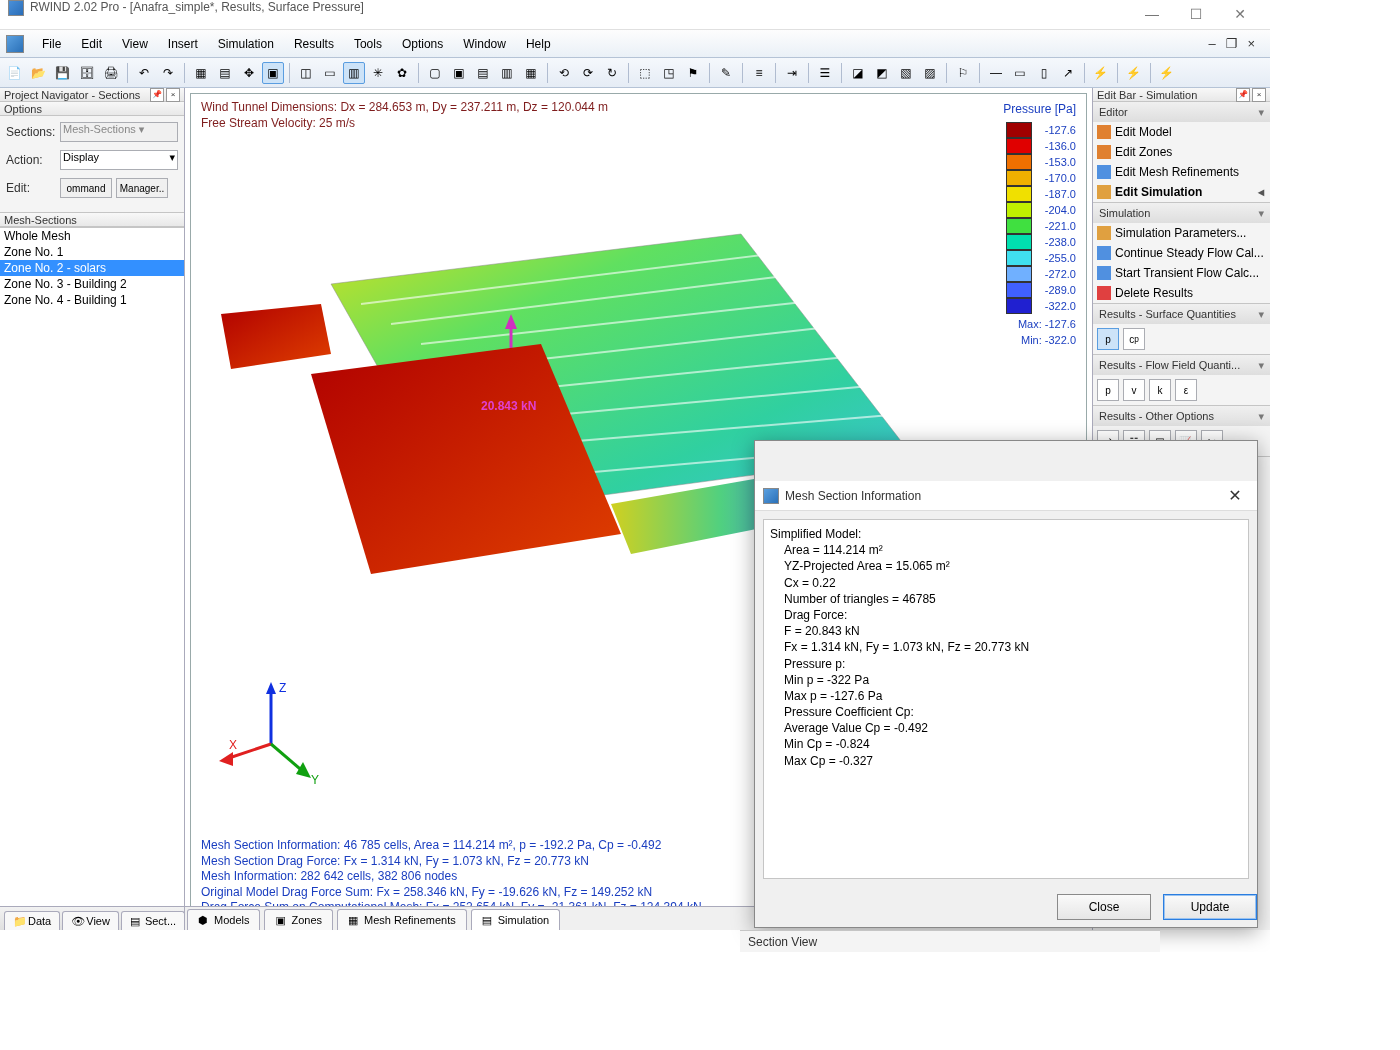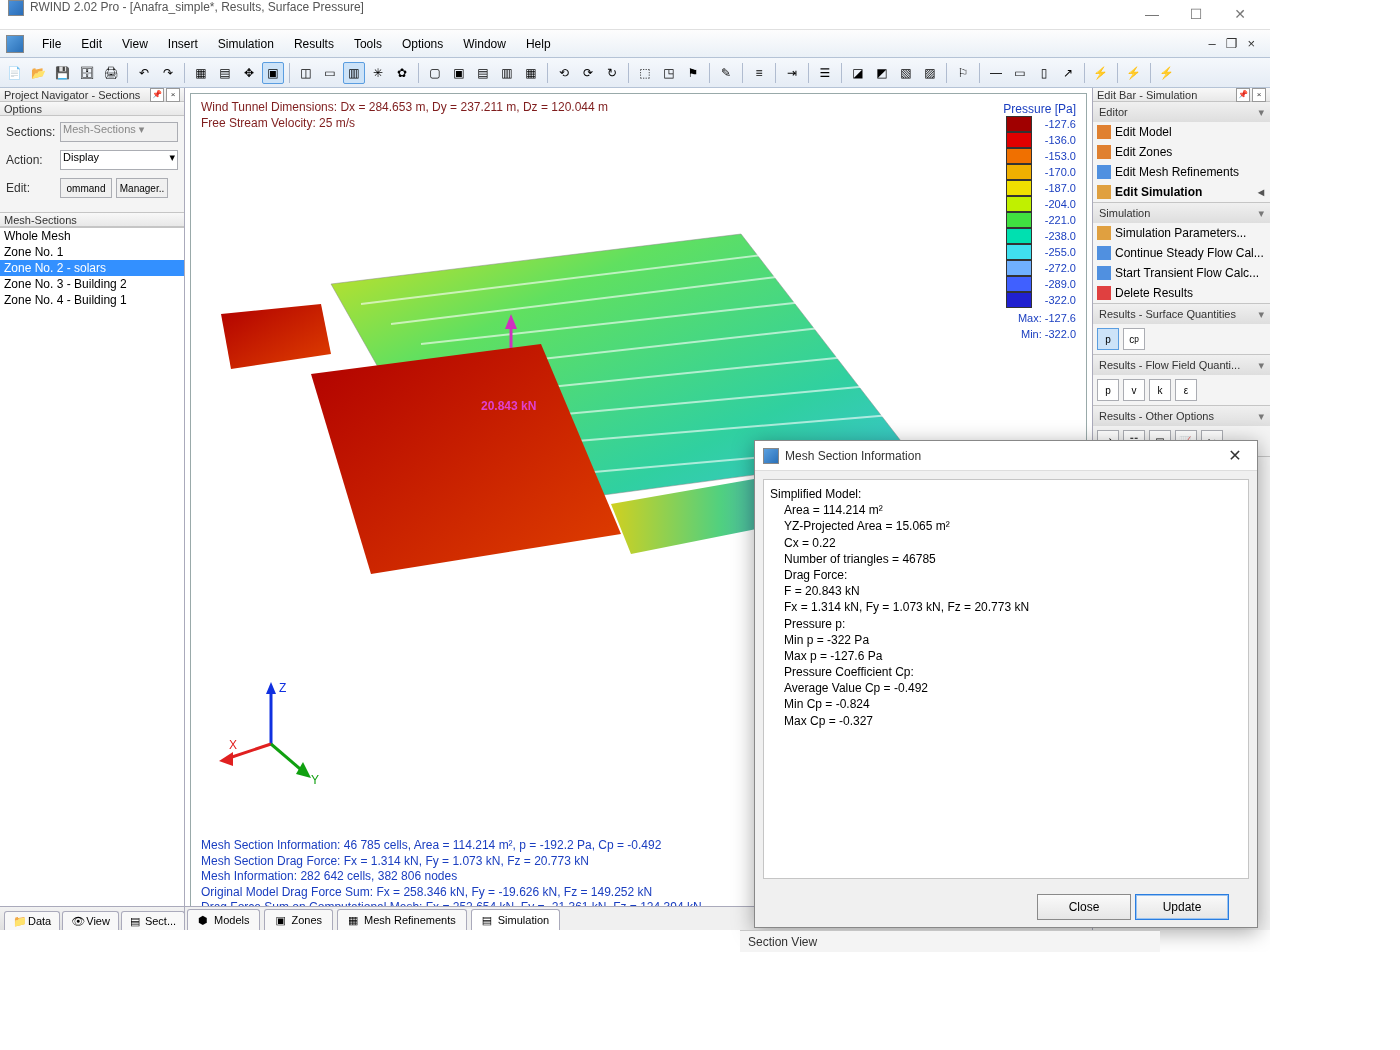--- a/index.html
+++ b/index.html
@@ -29,21 +29,21 @@
 .list { flex:1; background:#fff; border-top:1px solid #c5c5c5; overflow:auto;}
 .list-item { padding:1px 4px; font-size:12px; color:#000;}
 .list-item.sel { background:#3390ff; color:#fff; }
 .bottom-tabs { height:24px; background:linear-gradient(#f2f2f2,#e0e0e0); border-top:1px solid #aab; display:flex; align-items:flex-end; padding:0 4px;}
 .btab { padding:3px 8px; border:1px solid #aab; border-bottom:none; background:#f8f8f8; margin-right:2px; border-radius:3px 3px 0 0; font-size:11px; display:flex; align-items:center; gap:3px;}
 .btab span.ic { width:12px; height:12px; background:#d0a040; display:inline-block;}
 .center { flex:1; position:relative; background:#fff; }
 .viewport-info { position:absolute; top:6px; left:10px; color:#7f1d1d; font-size:12px; line-height:1.3;}
 .viewport { position:absolute; top:5px; left:5px; right:5px; bottom:5px; border:1px solid #9aa; background:#fff; overflow:hidden;}
 .legend { position:absolute; top:8px; right:10px; text-align:right;}
-.legend .lg-title { color:#1a3ec0; margin-bottom:0;}
+.legend .lg-title { color:#1a3ec0; margin-bottom:6px;}
 .legend .lg-row { display:flex; align-items:center; justify-content:flex-end; height:16px;}
 .legend .sw { width:26px; height:16px; border:1px solid #333;}
 .legend .lv { width:44px; text-align:right; color:#1a3ec0; font-size:11px; padding-left:6px;}
 .legend .mm { color:#1a3ec0; font-size:11px; margin-top:4px;}
 .force-label { position:absolute; color:#e040d0; font-weight:bold; font-size:12px;}
 .btm-info { position:absolute; bottom:8px; left:10px; color:#1a3ec0; font-size:12px; line-height:1.3;}
 .center-tabs { position:absolute; bottom:0; left:0; right:0; height:24px; background:#f0f0f0; border-top:1px solid #aab; display:flex;}
 .ctab { padding:3px 10px; border:1px solid #aab; border-bottom:none; background:#f8f8f8; margin:2px 2px 0 2px; border-radius:3px 3px 0 0; font-size:11px; display:flex; align-items:center; gap:4px;}
 .ctab.active { background:#fff;}
 .ctab .ic { width:12px; height:12px; display:inline-block;}
@@ -52,27 +52,27 @@
 .r-head { height:20px; background:linear-gradient(#f0f0f0,#dedede); display:flex; align-items:center; padding:0 6px; font-size:11px; color:#333;}
 .r-head .dd { margin-left:auto; color:#777;}
 .r-item { padding:3px 6px 3px 22px; font-size:12px; position:relative; display:flex; align-items:center;}
 .r-item .ic { position:absolute; left:4px; width:14px; height:14px;}
 .r-item.bold { font-weight:bold;}
 .r-item .arrow-r { margin-left:auto; color:#555;}
 .tool-row { padding:4px; display:flex; gap:4px;}
 .tool-row .rtbtn { width:22px; height:22px; border:1px solid #abadb3; background:#fff; font-size:10px; display:flex; align-items:center; justify-content:center;}
 .tool-row .rtbtn.active { background:#cde3f8; border-color:#5a9de0;}
 .dialog { position:absolute; left:754px; top:440px; width:504px; height:488px; background:#f0f0f0; border:1px solid #888; box-shadow:0 4px 20px rgba(0,0,0,0.35); display:flex; flex-direction:column;}
-.dlg-title { height:30px; background:#fff; display:flex; align-items:center; padding:0 8px; border-bottom:1px solid #ddd;}
+.dlg-title { height:30px; background:#fff; display:flex; align-items:center; padding:0 8px; border-bottom:1px solid #ddd;margin-top:40px;}
 .dlg-title .ic { width:16px; height:16px; background:linear-gradient(135deg,#5aa0e0,#2a70b8); border:1px solid #888; margin-right:6px;}
 .dlg-title .t { flex:1; color:#333;}
 .dlg-title .x { width:28px; text-align:center; font-size:16px; color:#333;}
 .dlg-body { flex:1; margin:8px; background:#fff; border:1px solid #c5c5c5; padding:6px; font-size:12px; color:#000; line-height:1.35; overflow:auto; position:relative;}
 .dlg-body .indent { padding-left:14px;}
-.dlg-btns { height:40px; display:flex; align-items:center; justify-content:flex-end; gap:4px; padding:0 28px;}
+.dlg-btns { height:40px; display:flex; align-items:center; justify-content:flex-end; gap:12px; padding:0 0;}
 .dlg-btns button { width:94px; height:26px; border:1px solid #8a8a8a; background:linear-gradient(#fafafa,#e6e6e6); font-size:12px;}
 .dlg-btns button.primary { border:1px solid #2a7de0; box-shadow:0 0 0 1px #9ac3f0 inset;}
 .statusbar { position:absolute; bottom:0; left:740px; height:22px; display:flex; align-items:center; padding:0 8px; font-size:12px; color:#333; border-top:1px solid #c5c5c5; background:#f4f4f4; width:420px;}
 </style>
 </head>
 <body>
 
 <div class="titlebar">
   <div class="app-icon"></div>
   <div class="title">RWIND 2.02 Pro - [Anafra_simple*, Results, Surface Pressure]</div>

